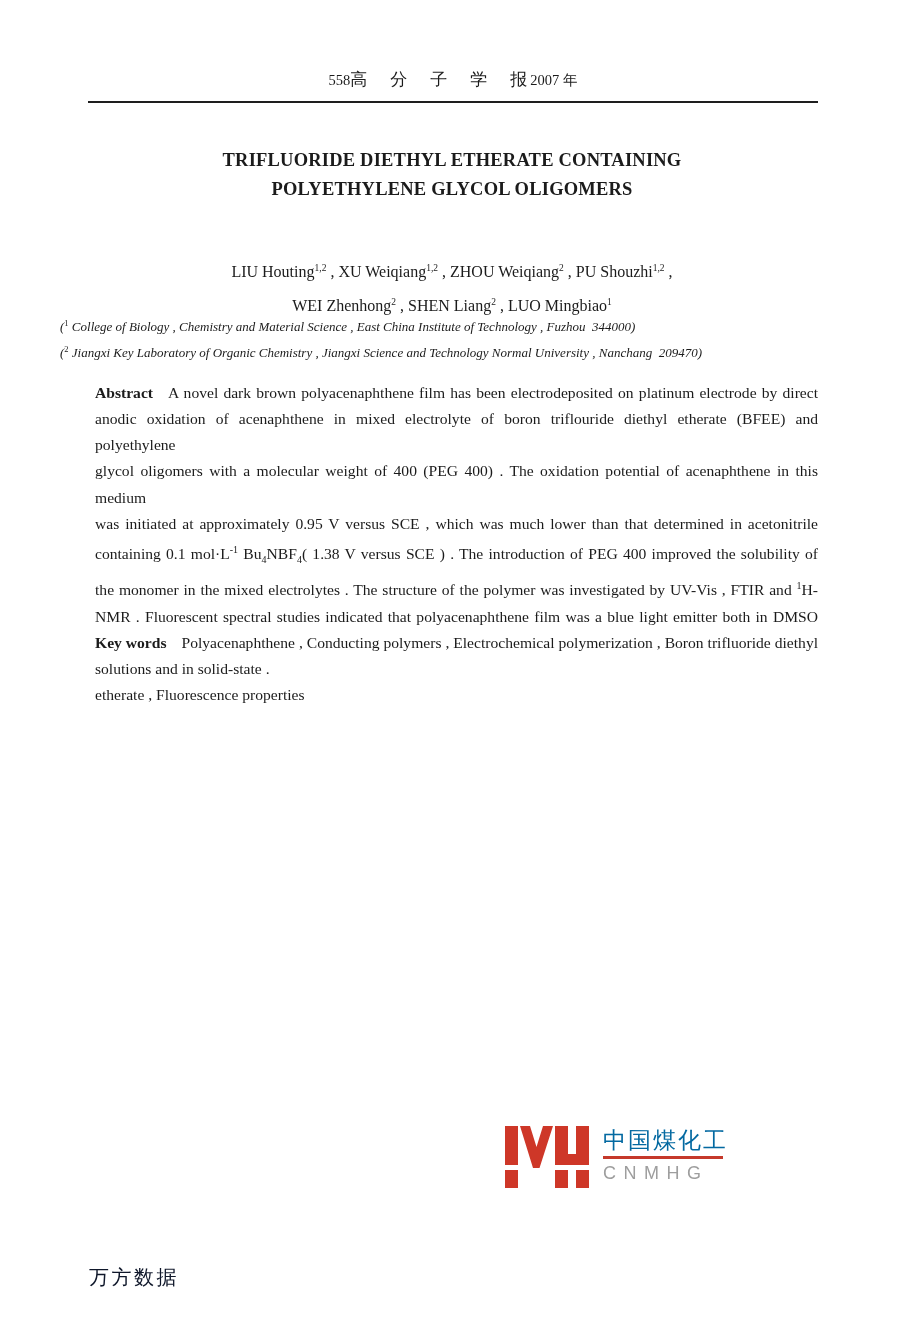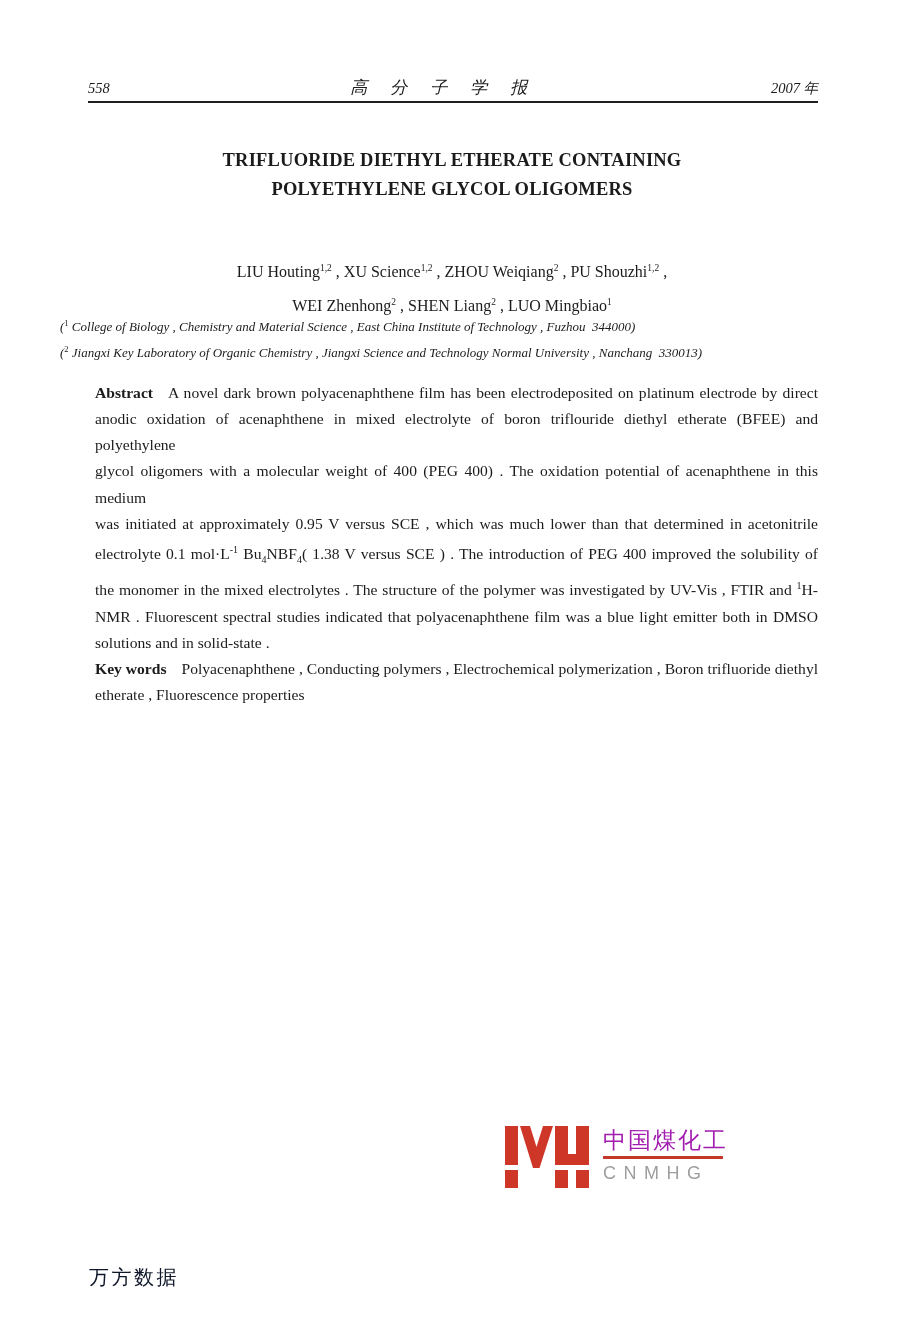--- a/index.html
+++ b/index.html
@@ -3,24 +3,23 @@
 <meta charset="utf-8">
 <style>
   html,body { margin:0; padding:0; background:#ffffff; }
   .page {
     position:relative; width:904px; height:1320px; background:#ffffff;
     font-family:"Liberation Serif","DejaVu Serif",serif; color:#1b1b1b;
     overflow:hidden;
   }
   
   .hdr {
-    position:absolute; top:76px; left:88px; width:730px;
-    display:flex; justify-content:space-between; align-items:baseline;
+    position:absolute; top:68px; left:88px; width:730px;
+    display:flex; justify-content:center; align-items:baseline;
     font-size:14.5px;
-    font-style:italic;
   }
   .hdr .jt { font-size:17px; letter-spacing:3px; }
   .rule { position:absolute; top:101px; left:88px; width:730px; border-top:2px solid #1e1e1e; }
   
   .title {
     position:absolute; top:146px; left:60px; width:784px;
     text-align:center; font-weight:700; font-size:18.5px; line-height:28.6px;
     letter-spacing:0.2px;
   }
   
@@ -41,21 +40,21 @@
   }
   .bl { line-height:26.15px; }
   .j { text-align:justify; text-align-last:justify; }
   .lbl { font-weight:700; margin-right:15px; font-style:normal; }
   .body sup, .body sub { font-size:10px; }
   
   .logo { position:absolute; left:505px; top:1126px; display:flex; align-items:flex-start; gap:14px; }
   .ltxt { padding-top:1px; }
   .lcn {
     font-family:"Liberation Sans","DejaVu Sans",sans-serif;
-    font-size:23px; line-height:27px; color:#a21caf; letter-spacing:2px; font-weight:500;
+    font-size:23px; line-height:27px; color:#0369a1; letter-spacing:2px; font-weight:500;
   }
   .lbar { height:3px; background:#c5392b; margin:2px 0 4px; width:120px; }
   .len {
     font-family:"Liberation Sans","DejaVu Sans",sans-serif;
     font-size:18px; line-height:21px; color:#9e9e9e; letter-spacing:7.5px;
   }
   
   .wm {
     position:absolute; left:89px; top:1264px;
     font-family:"Liberation Sans","DejaVu Sans",sans-serif;
@@ -73,39 +72,39 @@
     <span>2007 年</span>
   </header>
   <div class="rule"></div>
 
   <div class="title">
     <div>TRIFLUORIDE DIETHYL ETHERATE CONTAINING</div>
     <div>POLYETHYLENE GLYCOL OLIGOMERS</div>
   </div>
 
   <div class="authors">
-    <div><span>LIU Houting</span><sup>1,2</sup><span> , </span><span>XU Science</span><sup>1,2</sup><span> , </span><span>ZHOU Weiqiang</span><sup>2</sup><span> , </span><span>PU Shouzhi</span><sup>1,2</sup><span> ,</span></div>
+    <div><span>LIU Houting</span><sup>1,2</sup><span> , </span><span>XU Weiqiang</span><sup>1,2</sup><span> , </span><span>ZHOU Weiqiang</span><sup>2</sup><span> , </span><span>PU Shouzhi</span><sup>1,2</sup><span> ,</span></div>
     <div><span>WEI Zhenhong</span><sup>2</sup><span> , </span><span>SHEN Liang</span><sup>2</sup><span> , </span><span>LUO Mingbiao</span><sup>1</sup></div>
   </div>
 
   <div class="affils">
     <div><span>(</span><sup>1</sup><span> College of Biology , Chemistry and Material Science , East China Institute of Technology , Fuzhou 344000)</span></div>
-    <div><span>(</span><sup>2</sup><span> Jiangxi Key Laboratory of Organic Chemistry , Jiangxi Science and Technology Normal University , Nanchang 330013)</span></div>
+    <div><span>(</span><sup>2</sup><span> Jiangxi Key Laboratory of Organic Chemistry , Jiangxi Science and Technology Normal University , Nanchang 209470)</span></div>
   </div>
 
   <div class="body">
     <div class="bl j"><b class="lbl">Abstract</b><span>A novel dark brown polyacenaphthene film has been electrodeposited on platinum electrode by direct</span></div>
     <div class="bl j">anodic oxidation of acenaphthene in mixed electrolyte of boron triflouride diethyl etherate (BFEE) and polyethylene</div>
     <div class="bl j">glycol oligomers with a molecular weight of 400 (PEG 400) . The oxidation potential of acenaphthene in this medium</div>
     <div class="bl j">was initiated at approximately 0.95 V versus SCE , which was much lower than that determined in acetonitrile</div>
-    <div class="bl j"><span>electrolyte 0.1 mol·L</span><sup>-1</sup><span> Bu</span><sub>4</sub><span>NBF</span><sub>4</sub><span>( 1.38 V versus SCE ) . The introduction of PEG 400 improved the solubility of</span></div>
+    <div class="bl j"><span>containing 0.1 mol·L</span><sup>-1</sup><span> Bu</span><sub>4</sub><span>NBF</span><sub>4</sub><span>( 1.38 V versus SCE ) . The introduction of PEG 400 improved the solubility of</span></div>
     <div class="bl j"><span>the monomer in the mixed electrolytes . The structure of the polymer was investigated by UV-Vis , FTIR and </span><sup>1</sup><span>H-</span></div>
     <div class="bl j">NMR . Fluorescent spectral studies indicated that polyacenaphthene film was a blue light emitter both in DMSO</div>
+    <div class="bl j"><b class="lbl">Key words</b><span>Polyacenaphthene , Conducting polymers , Electrochemical polymerization , Boron trifluoride diethyl</span></div>
     <div class="bl">solutions and in solid-state .</div>
-    <div class="bl j"><b class="lbl">Key words</b><span>Polyacenaphthene , Conducting polymers , Electrochemical polymerization , Boron trifluoride diethyl</span></div>
     <div class="bl">etherate , Fluorescence properties</div>
   </div>
 
   <div class="logo">
     <svg width="84" height="62" viewBox="0 0 84 62" aria-hidden="true">
       <g fill="#ce3728">
         <rect x="0" y="0" width="13" height="39"></rect>
         <rect x="0" y="44" width="13" height="18"></rect>
         <polygon points="15,0 25,0 31.5,21 38,0 48,0 34.5,42 28,42"></polygon>
         <rect x="50" y="0" width="13" height="39"></rect>

